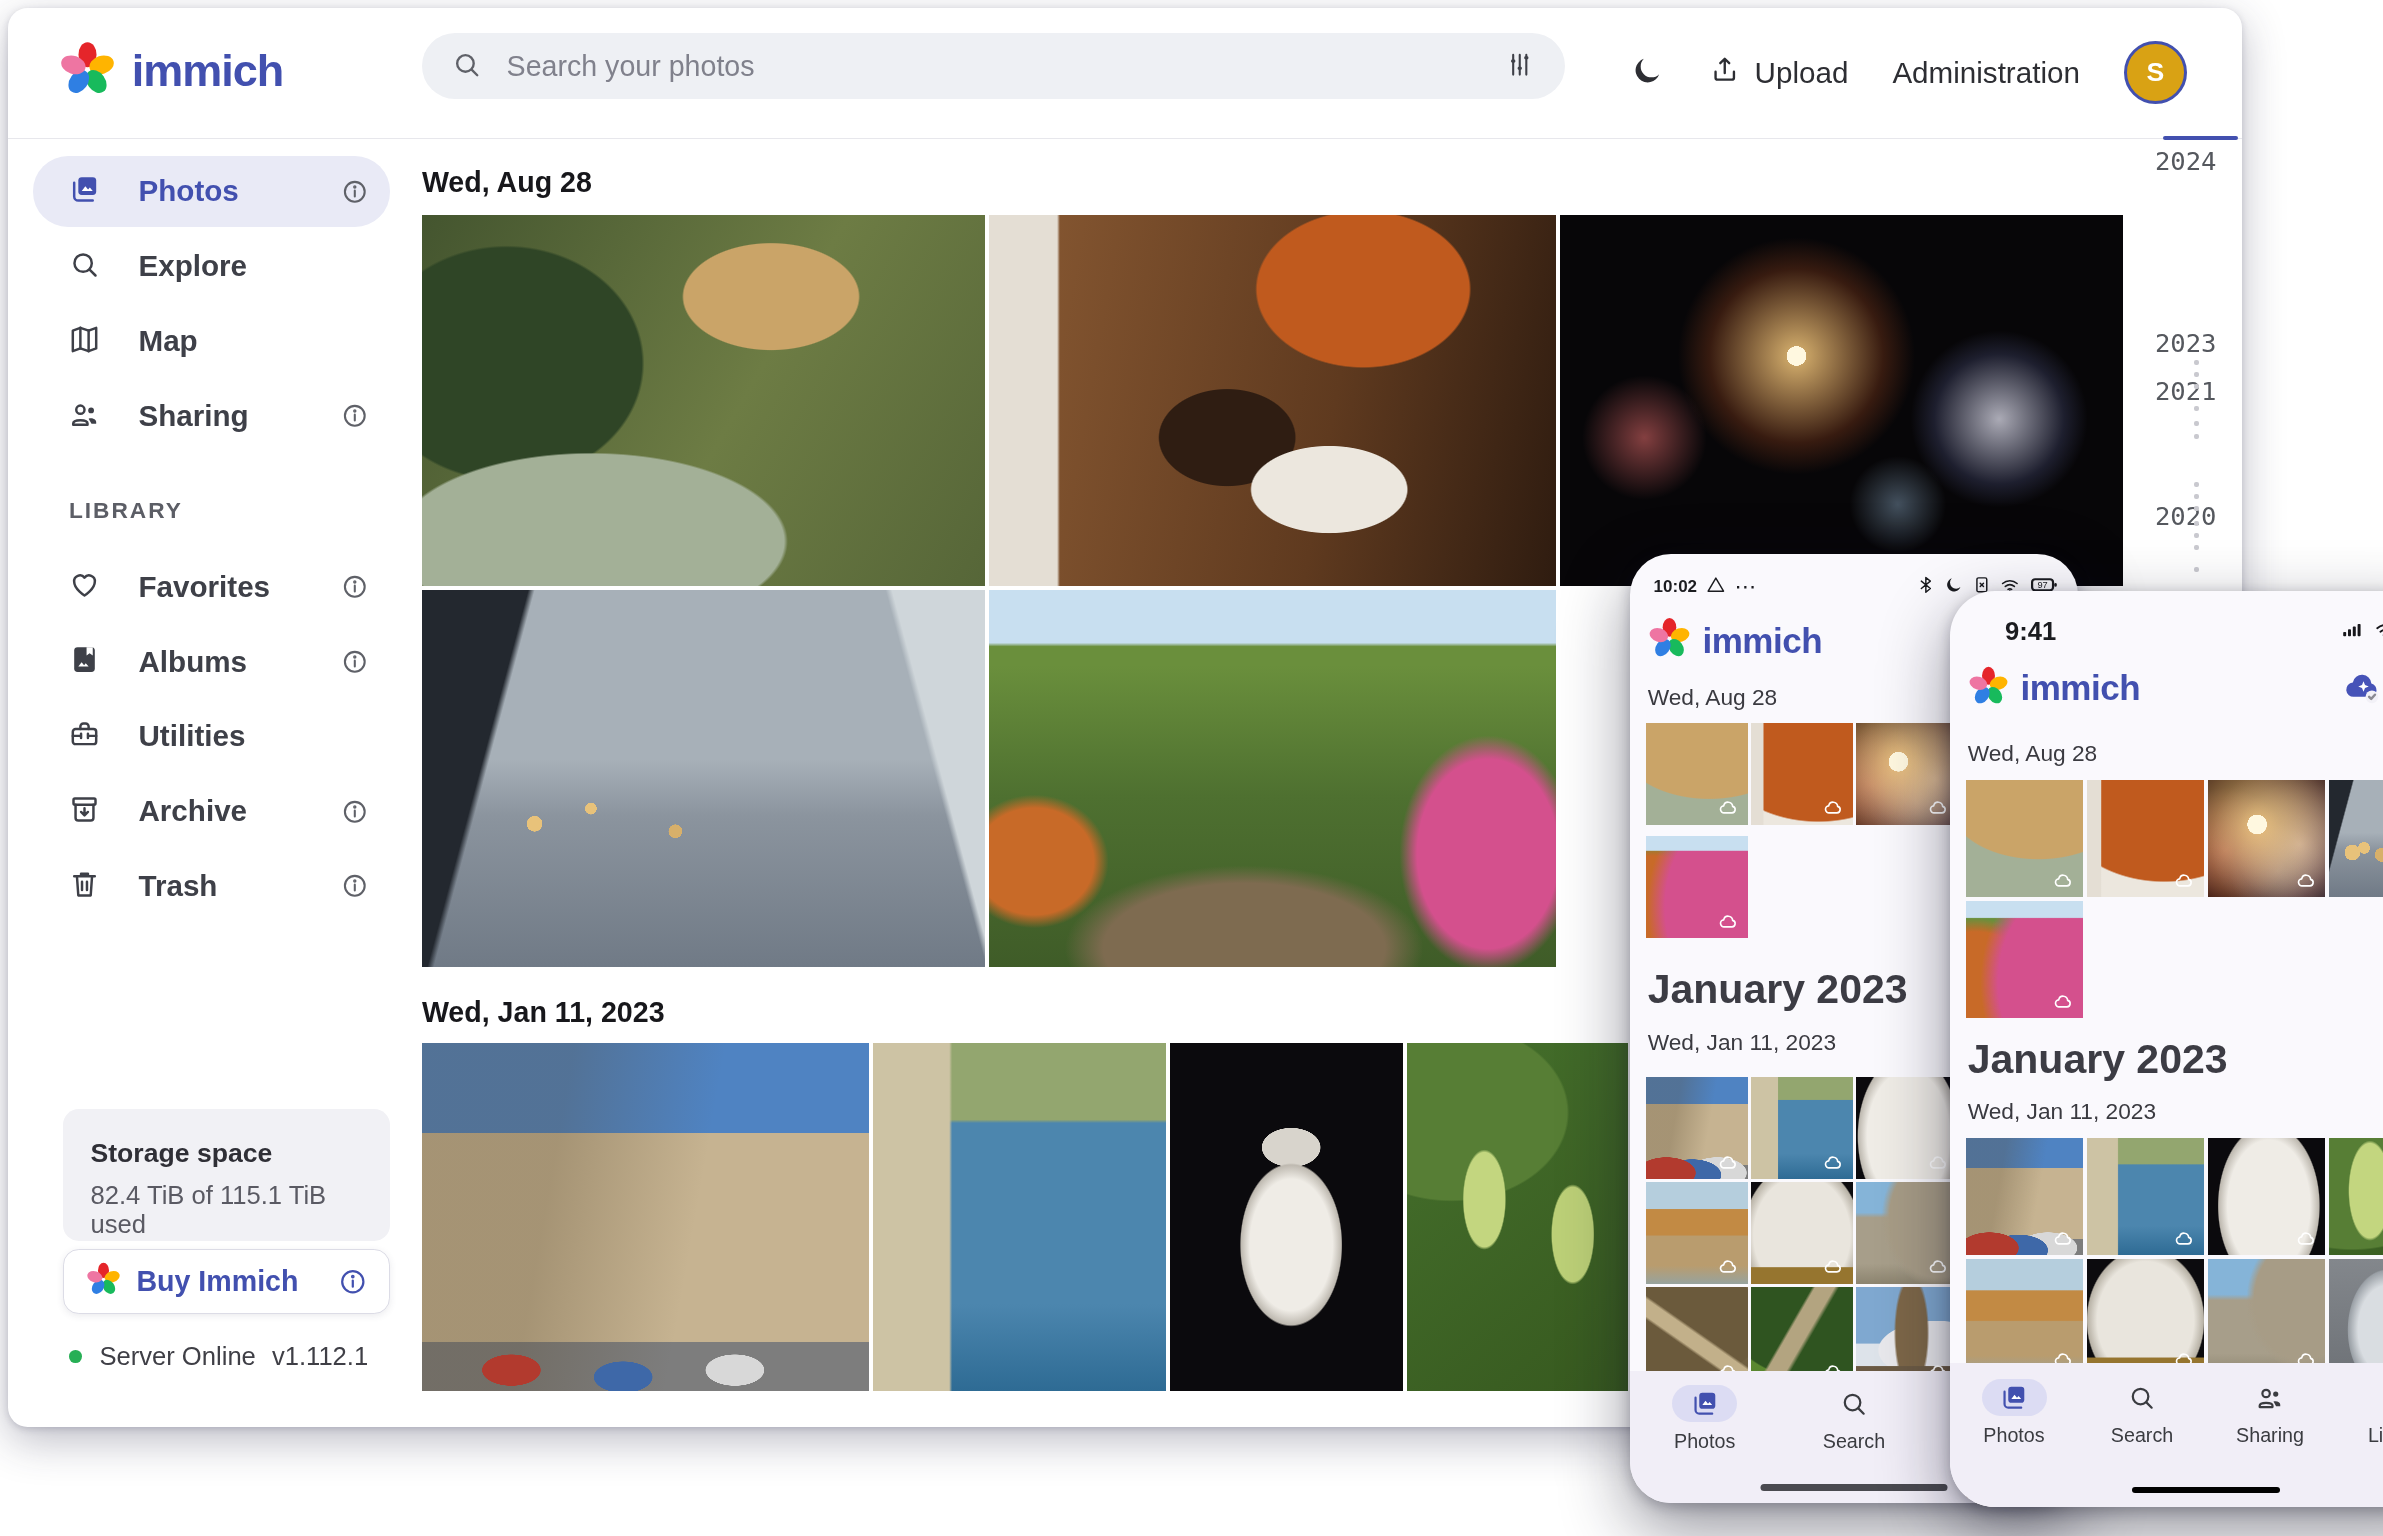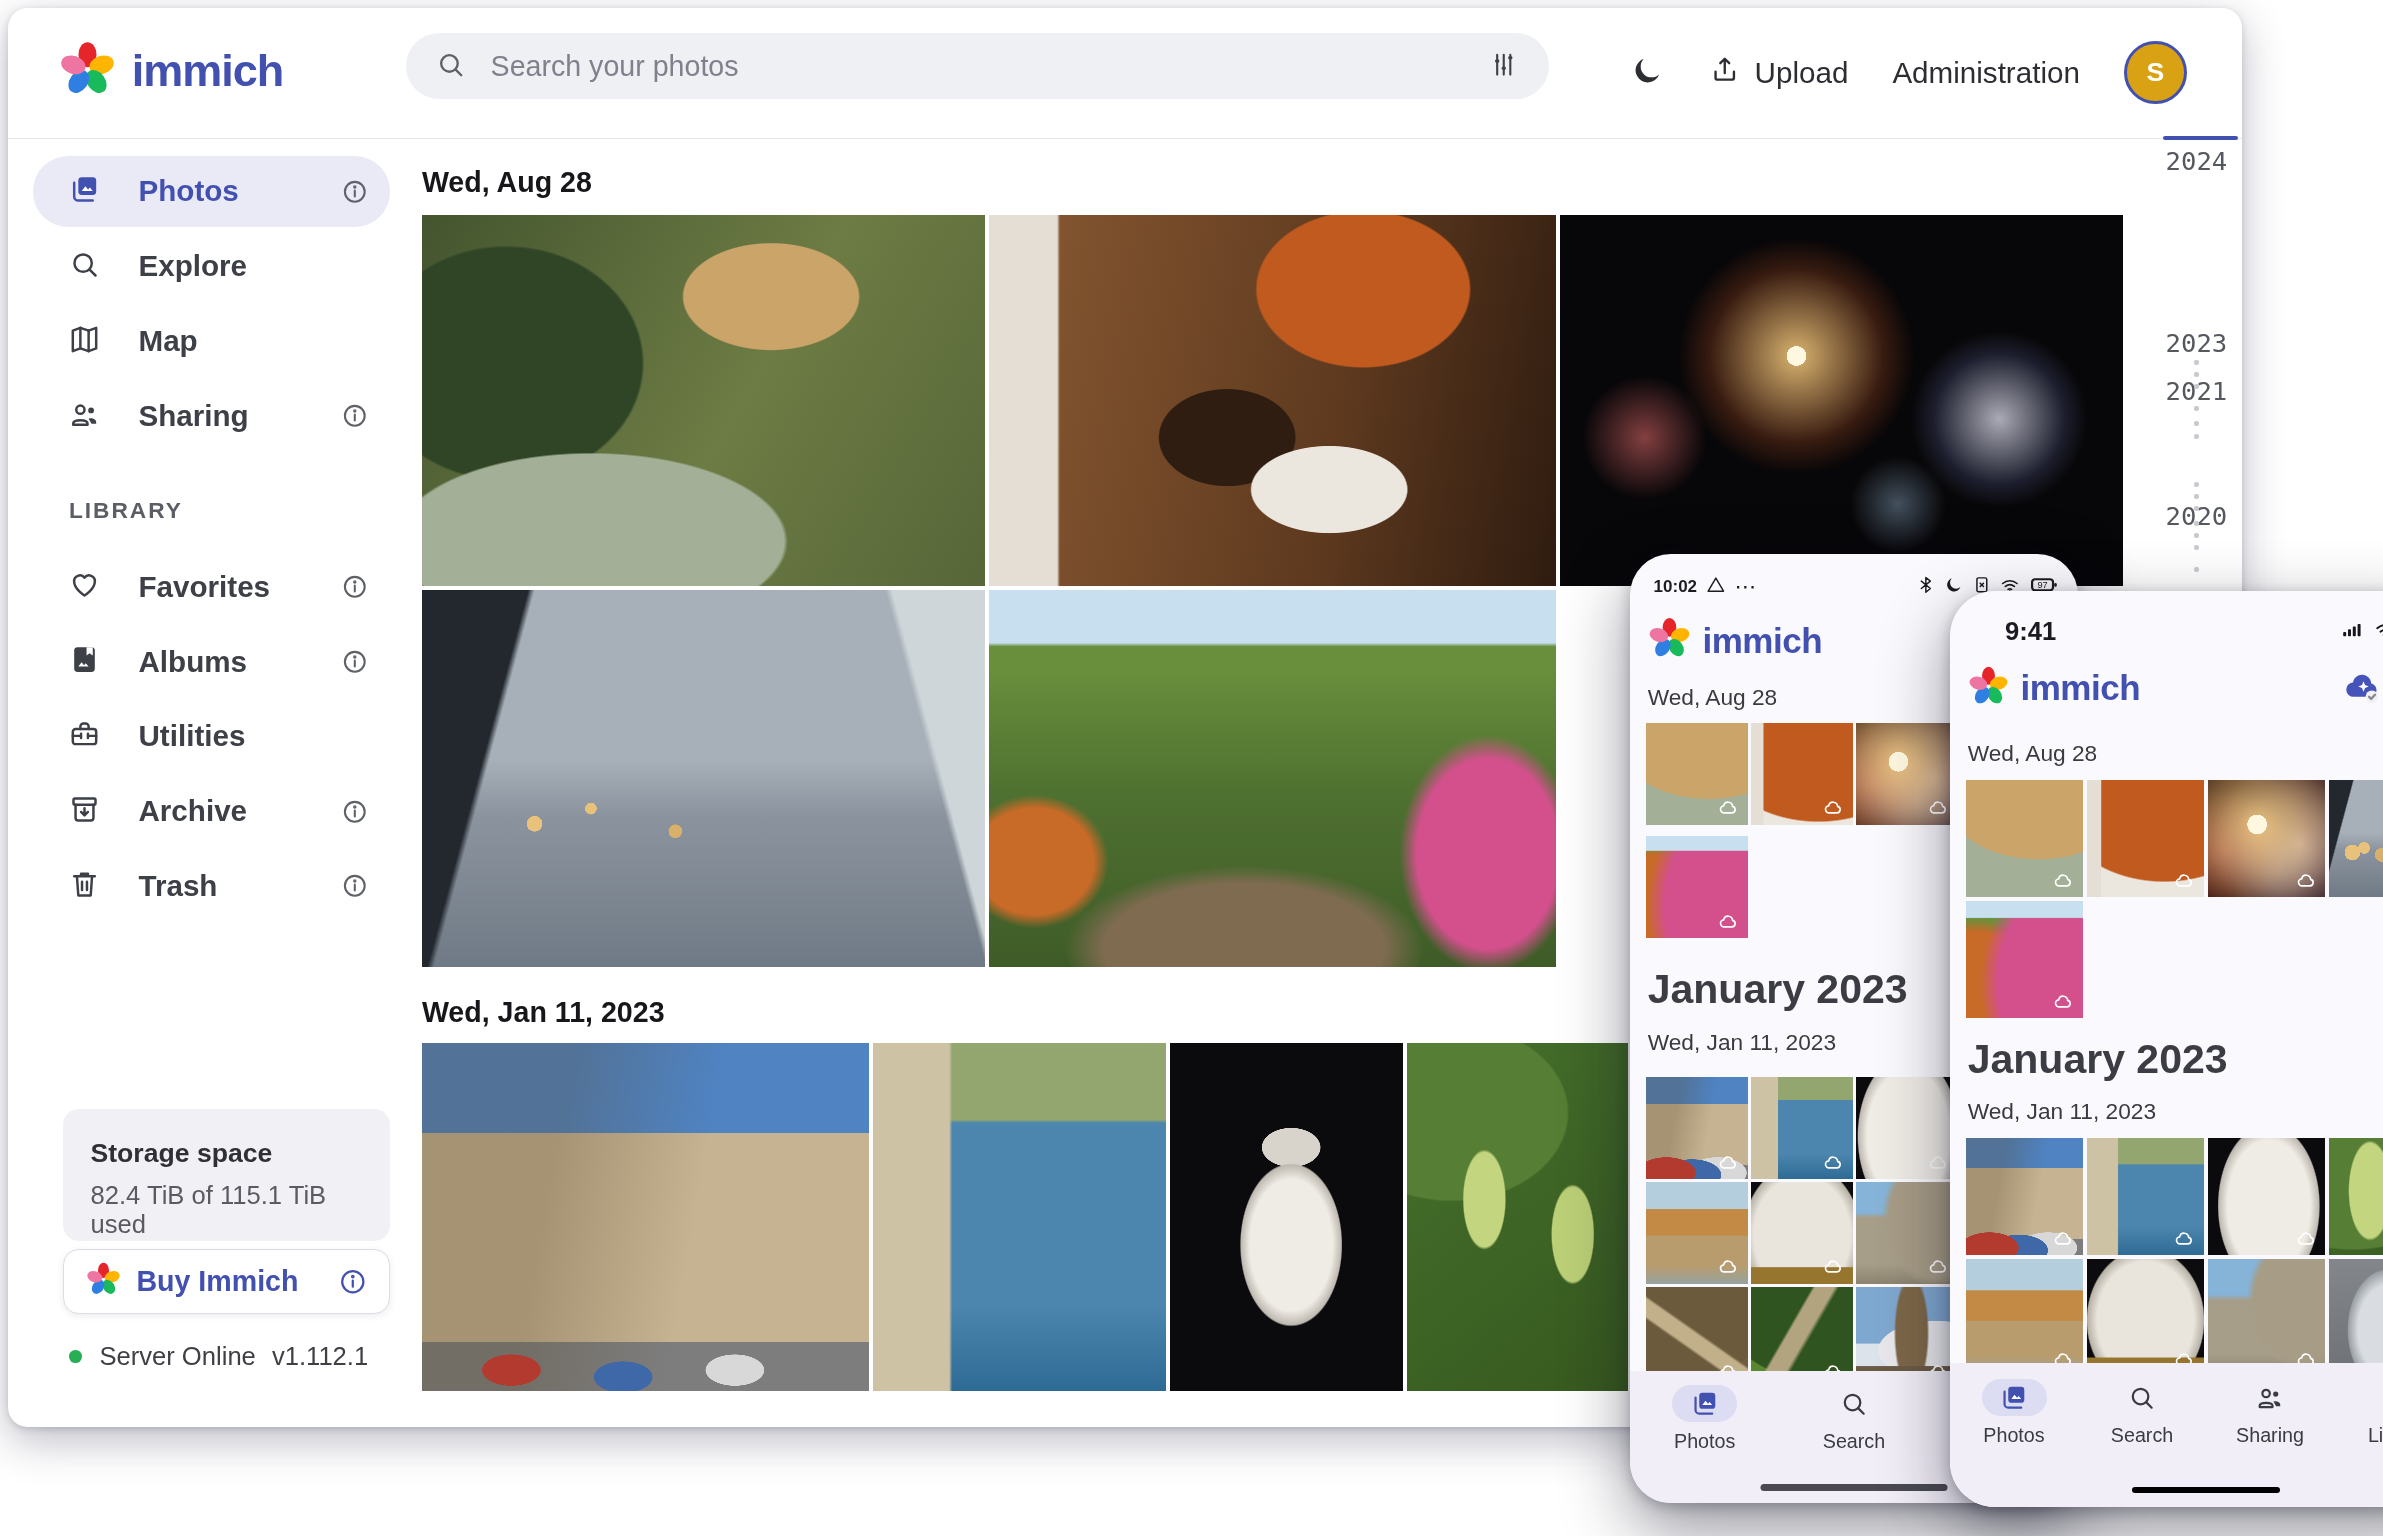--- a/index.html
+++ b/index.html
@@ -5,21 +5,21 @@
   html,body{margin:0;padding:0;background:#fff;font-family:"Liberation Sans",sans-serif;-webkit-font-smoothing:antialiased;}
   .stage{position:relative;width:2384px;height:1537px;overflow:hidden;background:#fff;}
 
   
   .window{position:absolute;left:7.9px;top:7.9px;width:2234px;height:1419px;background:#fff;border-radius:19.7px;
     box-shadow:0 13.8px 43px rgba(40,40,70,.30),0 2px 7.9px rgba(40,40,70,.18);}
   .topbar{position:absolute;left:0;top:0;right:0;height:130px;}
   .divider{position:absolute;left:0;top:130px;right:0;height:1px;background:#e7e7ec;}
   .brand{position:absolute;left:51px;top:33px;display:flex;align-items:center;gap:15.8px;}
   .wordmark{font-size:45px;font-weight:700;color:#4250af;letter-spacing:-1px;}
-  .searchbar{position:absolute;left:398px;top:25.6px;width:1143px;height:66px;border-radius:39px;background:#eef0f4;
+  .searchbar{position:absolute;left:414px;top:25.6px;width:1143px;height:66px;border-radius:39px;background:#eef0f4;
     display:flex;align-items:center;padding:0 29.6px;box-sizing:border-box;color:#6d6e78;}
   .searchbar .ph{font-size:28.6px;color:#80818c;margin-left:23.6px;flex:1;}
   .top-right{position:absolute;right:55px;top:0;height:130px;display:flex;align-items:center;gap:44px;}
   .top-link{display:flex;align-items:center;gap:13.8px;font-size:29.6px;color:#2d2e33;cursor:pointer;}
   .avatar{width:57px;height:57px;border-radius:50%;background:#d9a214;border:3px solid #4250af;color:#fff;
     display:flex;align-items:center;justify-content:center;font-size:26.6px;font-weight:700;}
 
   
   .sidebar{position:absolute;left:0;top:148px;width:402px;bottom:0;}
   .side-item{position:relative;display:flex;align-items:center;height:71px;margin:0 19.7px 3.9px 25.6px;padding:0 21.7px 0 35px;
@@ -44,21 +44,21 @@
 
   
   .main{position:absolute;left:414px;top:158px;width:1710px;}
   .sec-title{font-size:28.6px;font-weight:700;color:#17171b;margin:0 0 15.8px 0;}
   .sec-title.second{margin-top:29.6px;margin-bottom:13.8px;}
   .prow{display:flex;gap:3.9px;margin-bottom:3.9px;}
   .photo{position:relative;flex:0 0 auto;cursor:pointer;}
 
   
   .scrub-line{position:absolute;left:2155px;top:128px;width:75px;height:3.9px;background:#4250af;border-radius:2px;}
-  .scrub-year{position:absolute;left:2147px;width:83px;text-align:center;font-family:"DejaVu Sans Mono",monospace;
+  .scrub-year{position:absolute;left:2147px;width:83px;text-align:left;font-family:"DejaVu Sans Mono",monospace;
     font-size:25.6px;color:#55585e;cursor:pointer;}
   .scrub-dot{position:absolute;left:2186px;width:4.9px;height:4.9px;border-radius:2px;background:#c9c9cf;}
 
   
   .phone{position:absolute;background:#faf9fd;overflow:hidden;box-sizing:border-box;}
   .phone-android{left:1630px;top:554px;width:448px;height:949px;border-radius:41px;
     box-shadow:0 25.6px 69px rgba(15,15,35,.45),0 3.9px 13.8px rgba(15,15,35,.25);}
   .phone-ios{left:1950px;top:591px;width:512px;height:916px;border-radius:45px;
     box-shadow:0 25.6px 69px rgba(15,15,35,.45),0 3.9px 13.8px rgba(15,15,35,.25);}
   .p-status{display:flex;align-items:center;justify-content:space-between;margin:15.8px 19.7px 0 23.6px;color:#1b1c20;}

